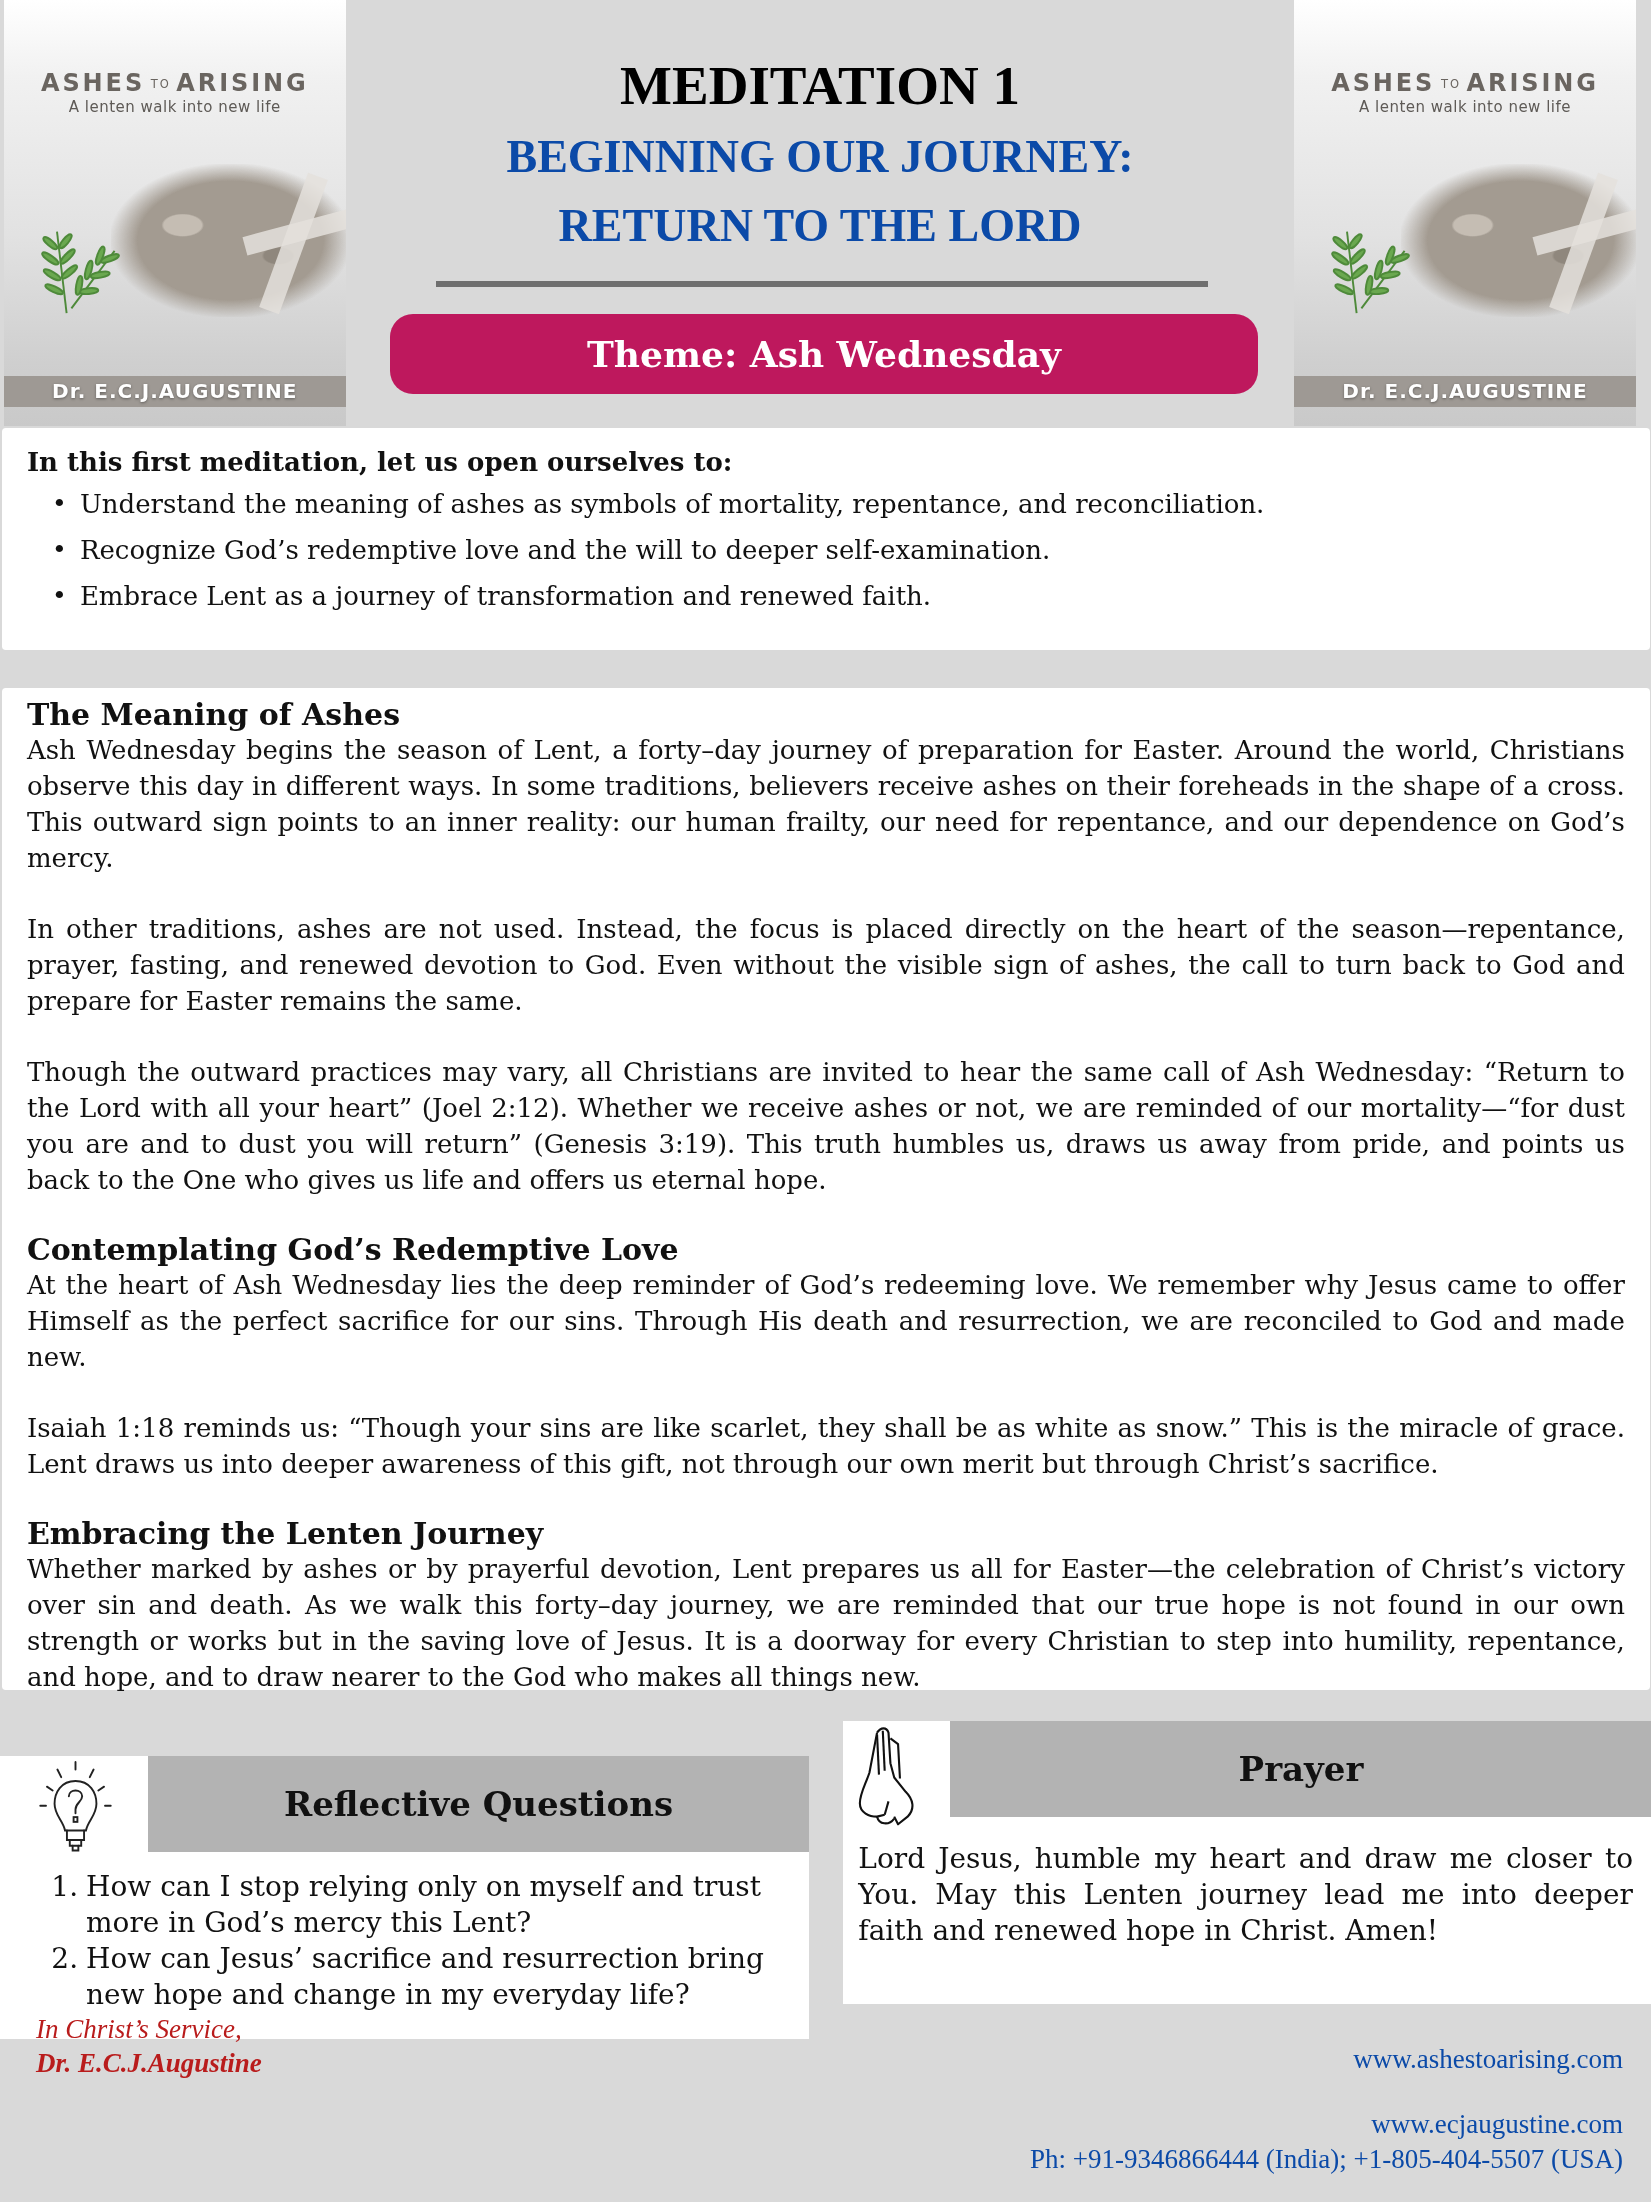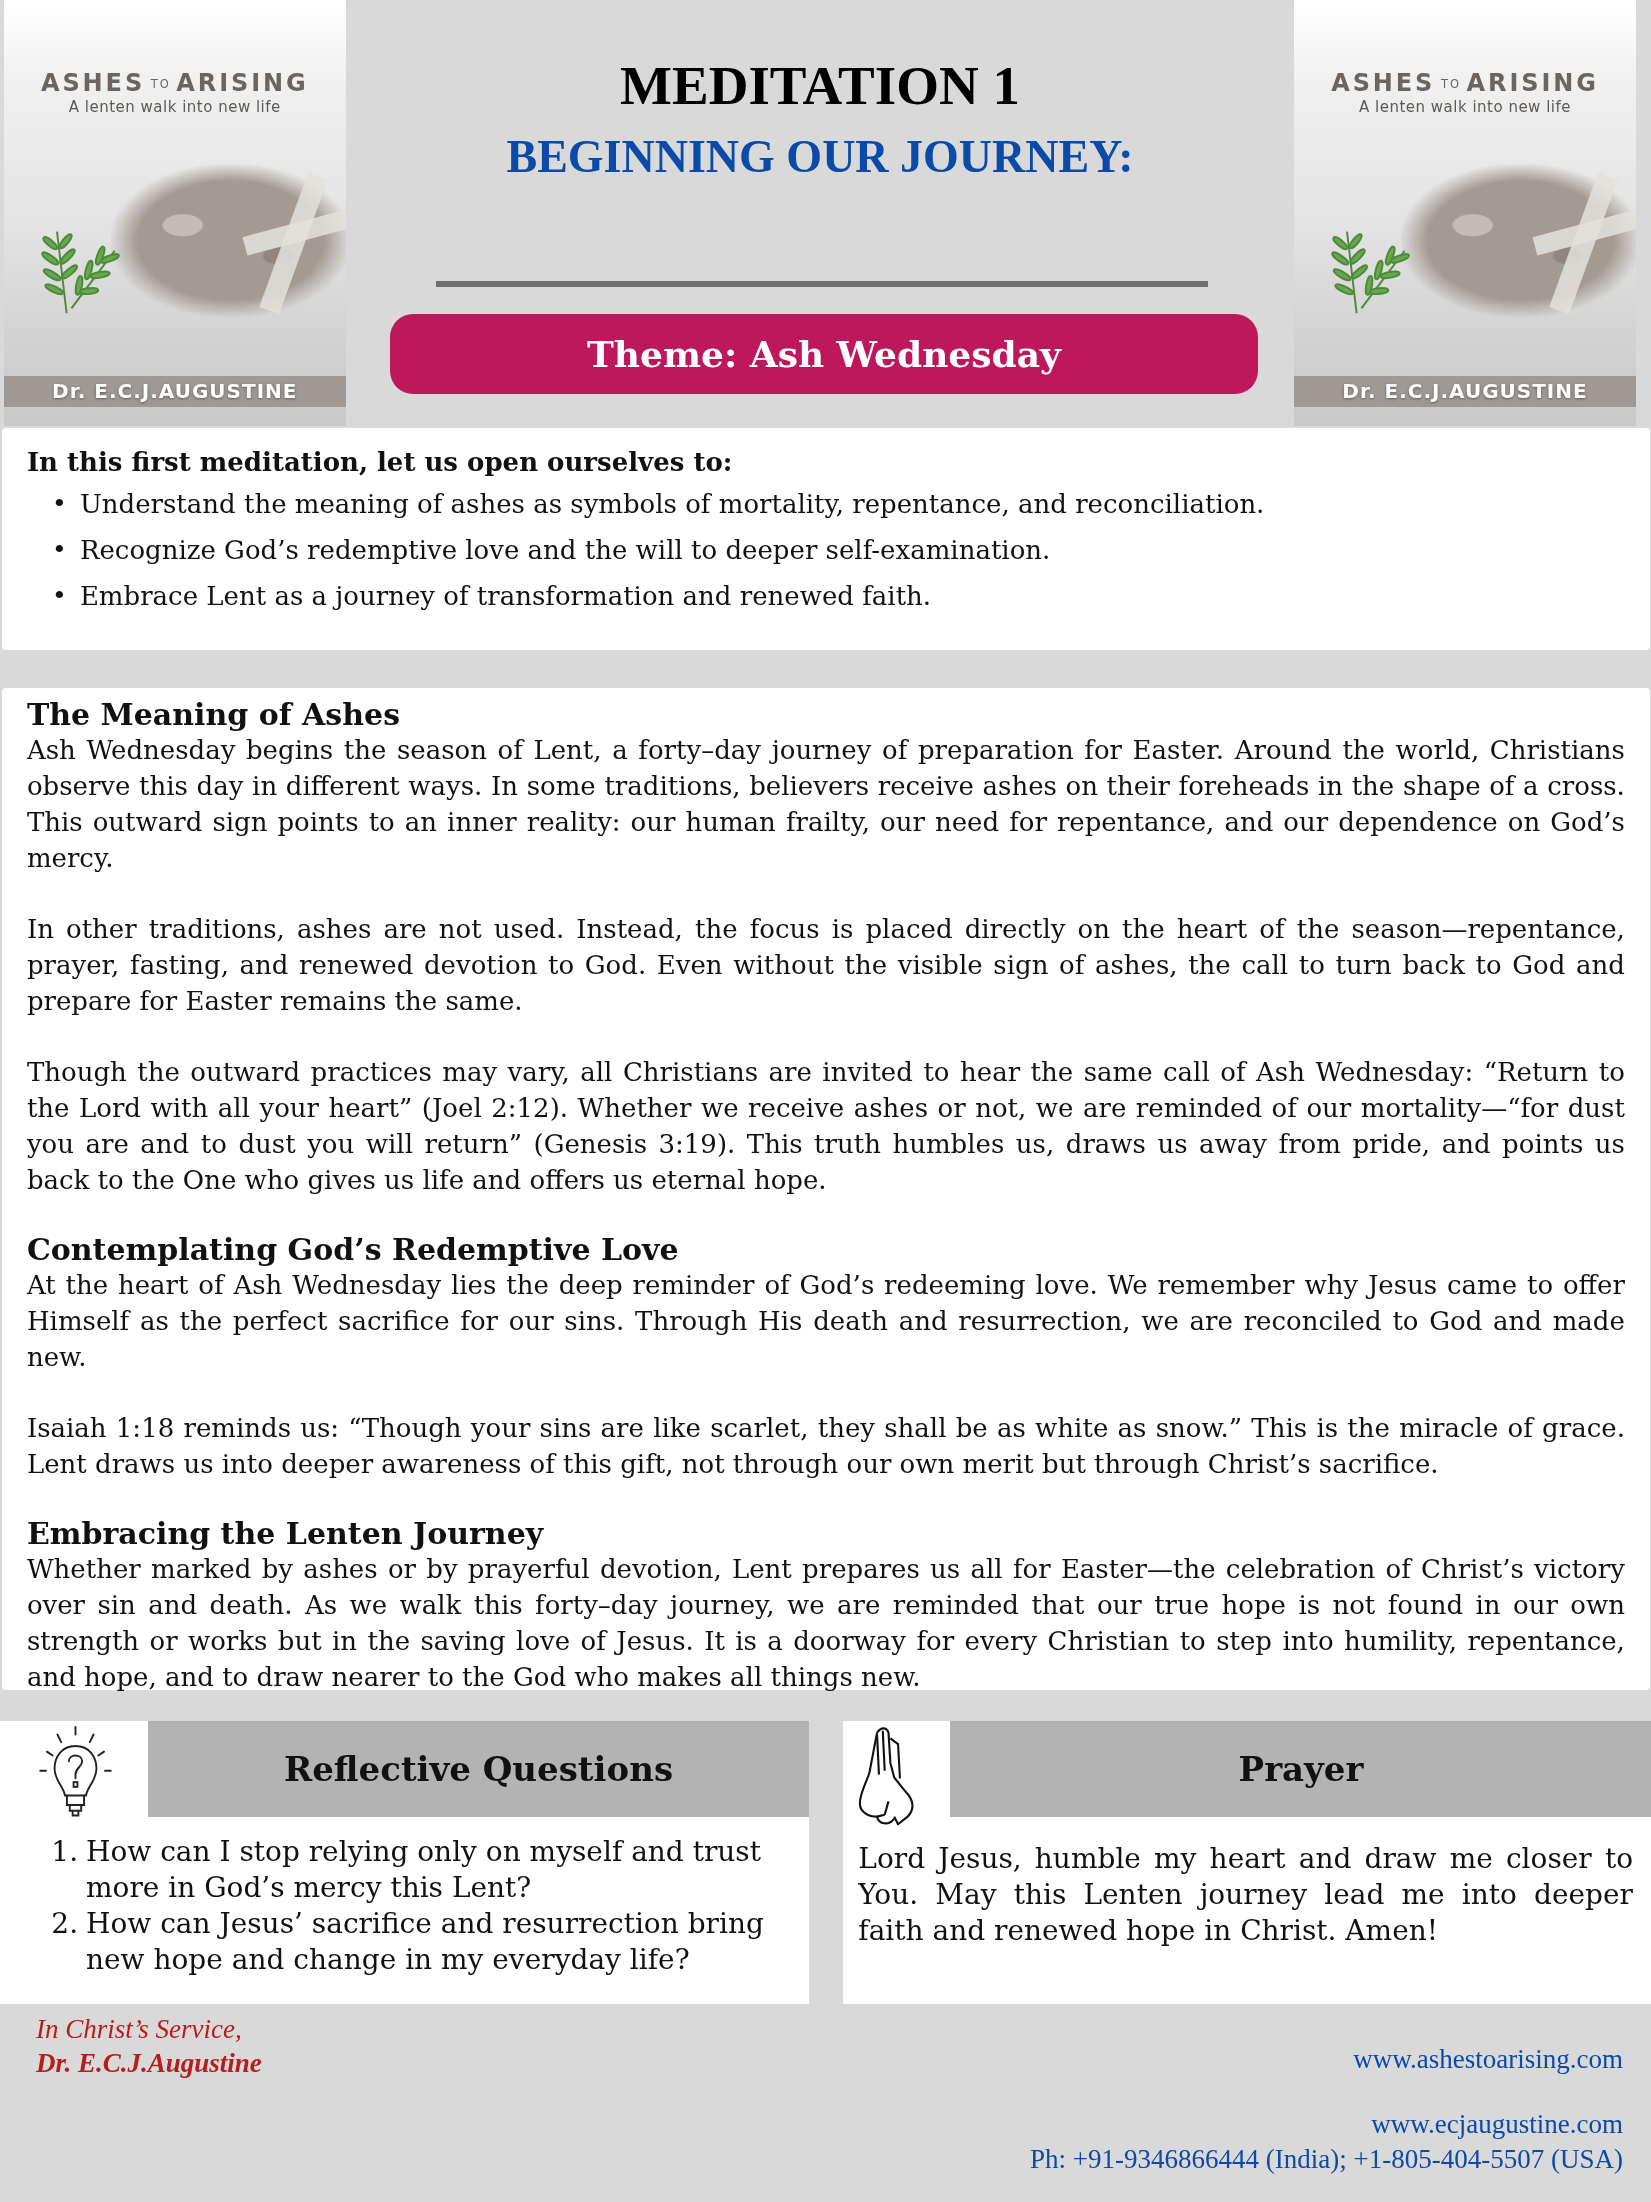--- a/index.html
+++ b/index.html
@@ -79,21 +79,21 @@
   .intro li { font-size: 26px; line-height: 46px; padding-left: 53px; position: relative; }
   .intro li::before { content: "•"; position: absolute; left: 25px; top: 0; font-size: 25px; }
 
   .main { left: 1.9px; width: 1648px; top: 688px; height: 1002px; padding: 9.6px 25px; }
   .main h4 { font-size: 30px; font-weight: bold; line-height: 34px; margin-top: 0; }
   .main p { font-size: 26px; line-height: 36px; text-align: justify; }
   .main .gap { height: 35px; }
 
   
   .card { position: absolute; background: #fff; top: 1721px; height: 283px; }
-  .card.q { left: 0; width: 809px; }
+  .card.q { left: 0; width: 809px; margin-top: 35px; }
   .card.p { left: 843px; width: 809px; }
   .card .head {
     position: absolute; top: 0; height: 96px; background: #b3b3b3;
     font-family: "DejaVu Serif", "Liberation Serif", serif; font-weight: bold; font-size: 34px;
     text-align: center; line-height: 96px; color: #111;
   }
   .card.q .head { left: 148px; right: 0; }
   .card.p .head { left: 107px; right: 0; }
   .card .icon { position: absolute; top: 3.8px; }
   .card.q .icon { left: 23px; width: 105px; height: 99px; }
@@ -136,20 +136,21 @@
       <ellipse cx="58" cy="72" rx="10" ry="3" transform="rotate(-5 58 72)"></ellipse>
       <ellipse cx="48" cy="66" rx="10" ry="3" transform="rotate(-80 48 66)"></ellipse>
     </g>
   </svg>
   <div class="author-band">Dr.  E.C.J.AUGUSTINE</div>
 </div>
 
 <div class="title-block">
   <div class="title-main">MEDITATION 1</div>
   <div class="title-sub l1">BEGINNING OUR JOURNEY:</div>
+  <div class="title-sub l2">RETURN TO THE LORD</div>
   <div class="title-rule"></div>
   <div class="theme-pill">Theme: Ash Wednesday</div>
 </div>
 
 <div class="cover right">
   <div class="brand"><span>ASHES</span><span class="to">TO</span><span>ARISING</span></div>
   <div class="tagline">A lenten walk into new life</div>
   <div class="ash"></div>
   <div class="cross-v"></div>
   <div class="cross-h"></div>

